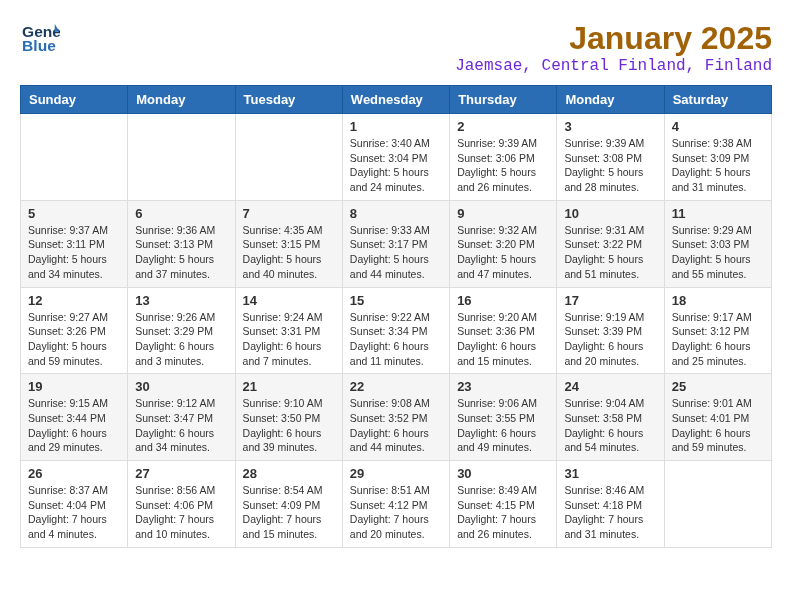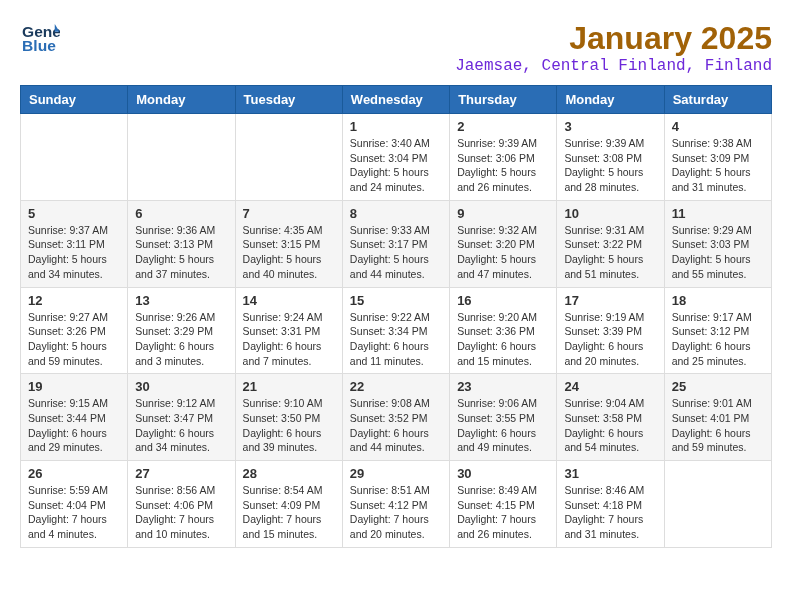--- a/index.html
+++ b/index.html
@@ -290,21 +290,21 @@
           <div class="day-num">25</div>
           <div class="day-info">Sunrise: 9:01 AM
 Sunset: 4:01 PM
 Daylight: 6 hours
 and 59 minutes.</div>
         </td>
       </tr>
       <tr>
         <td>
           <div class="day-num">26</div>
-          <div class="day-info">Sunrise: 5:59 AM
+          <div class="day-info">Sunrise: 8:37 AM
 Sunset: 4:04 PM
 Daylight: 7 hours
 and 4 minutes.</div>
         </td>
         <td>
           <div class="day-num">27</div>
           <div class="day-info">Sunrise: 8:56 AM
 Sunset: 4:06 PM
 Daylight: 7 hours
 and 10 minutes.</div>

